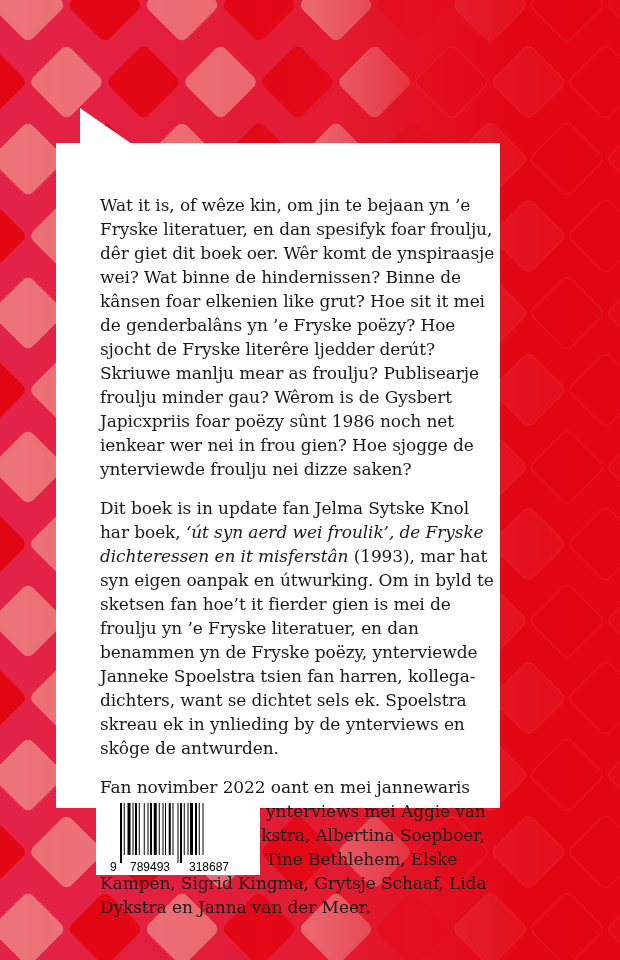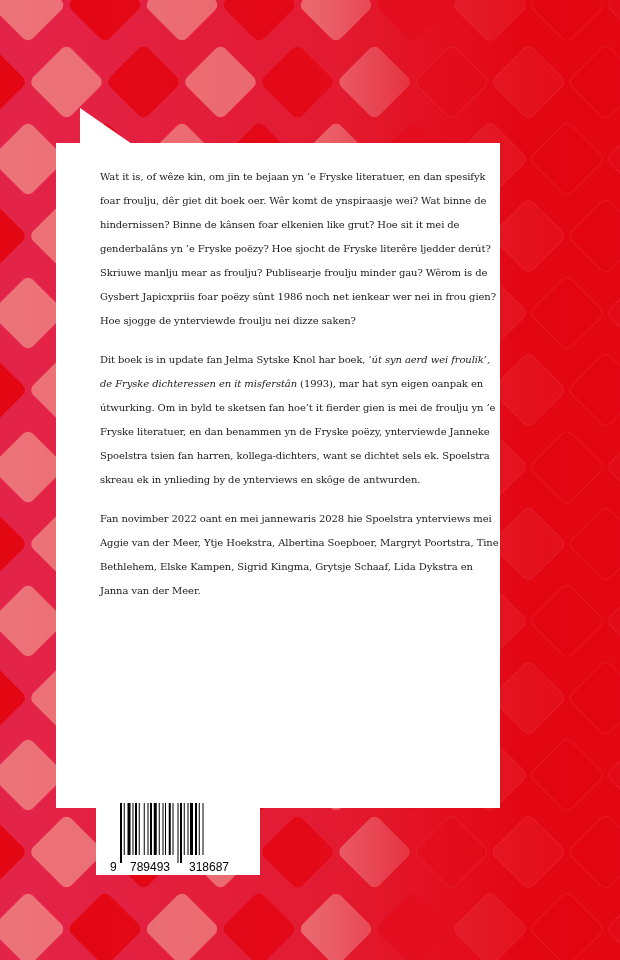--- a/index.html
+++ b/index.html
@@ -4,23 +4,23 @@
   <style>
     html, body { margin: 0; padding: 0; }
     body { width: 620px; height: 960px; position: relative; overflow: hidden; background: #e30613; }
     .bg { position: absolute; left: 0; top: 0; width: 620px; height: 960px; }
     .card {
       position: absolute; left: 56px; top: 143px; width: 444px; height: 665px;
       background: #ffffff;
     }
     .tail { position: absolute; left: 0; top: 0; width: 620px; height: 960px; pointer-events: none; }
     .text {
-      position: absolute; left: 44px; top: 22px; width: 400px;
+      position: absolute; left: 44px; top: 50px; width: 400px;
       font-family: "DejaVu Serif", "Liberation Serif", serif;
-      font-size: 10px; line-height: 24px; color: #1a1a1a;
+      font-size: 17px; line-height: 24px; color: #1a1a1a;
       letter-spacing: -0.1px;
     }
     .text p { margin: 0 0 15px 0; }
     .text em { font-style: italic; }
     .barcode-box {
       position: absolute; left: 96px; top: 803px; width: 164px; height: 72px;
       background: #ffffff;
     }
     .barcode-svg { position: absolute; left: 0; top: 0; }
   </style>

